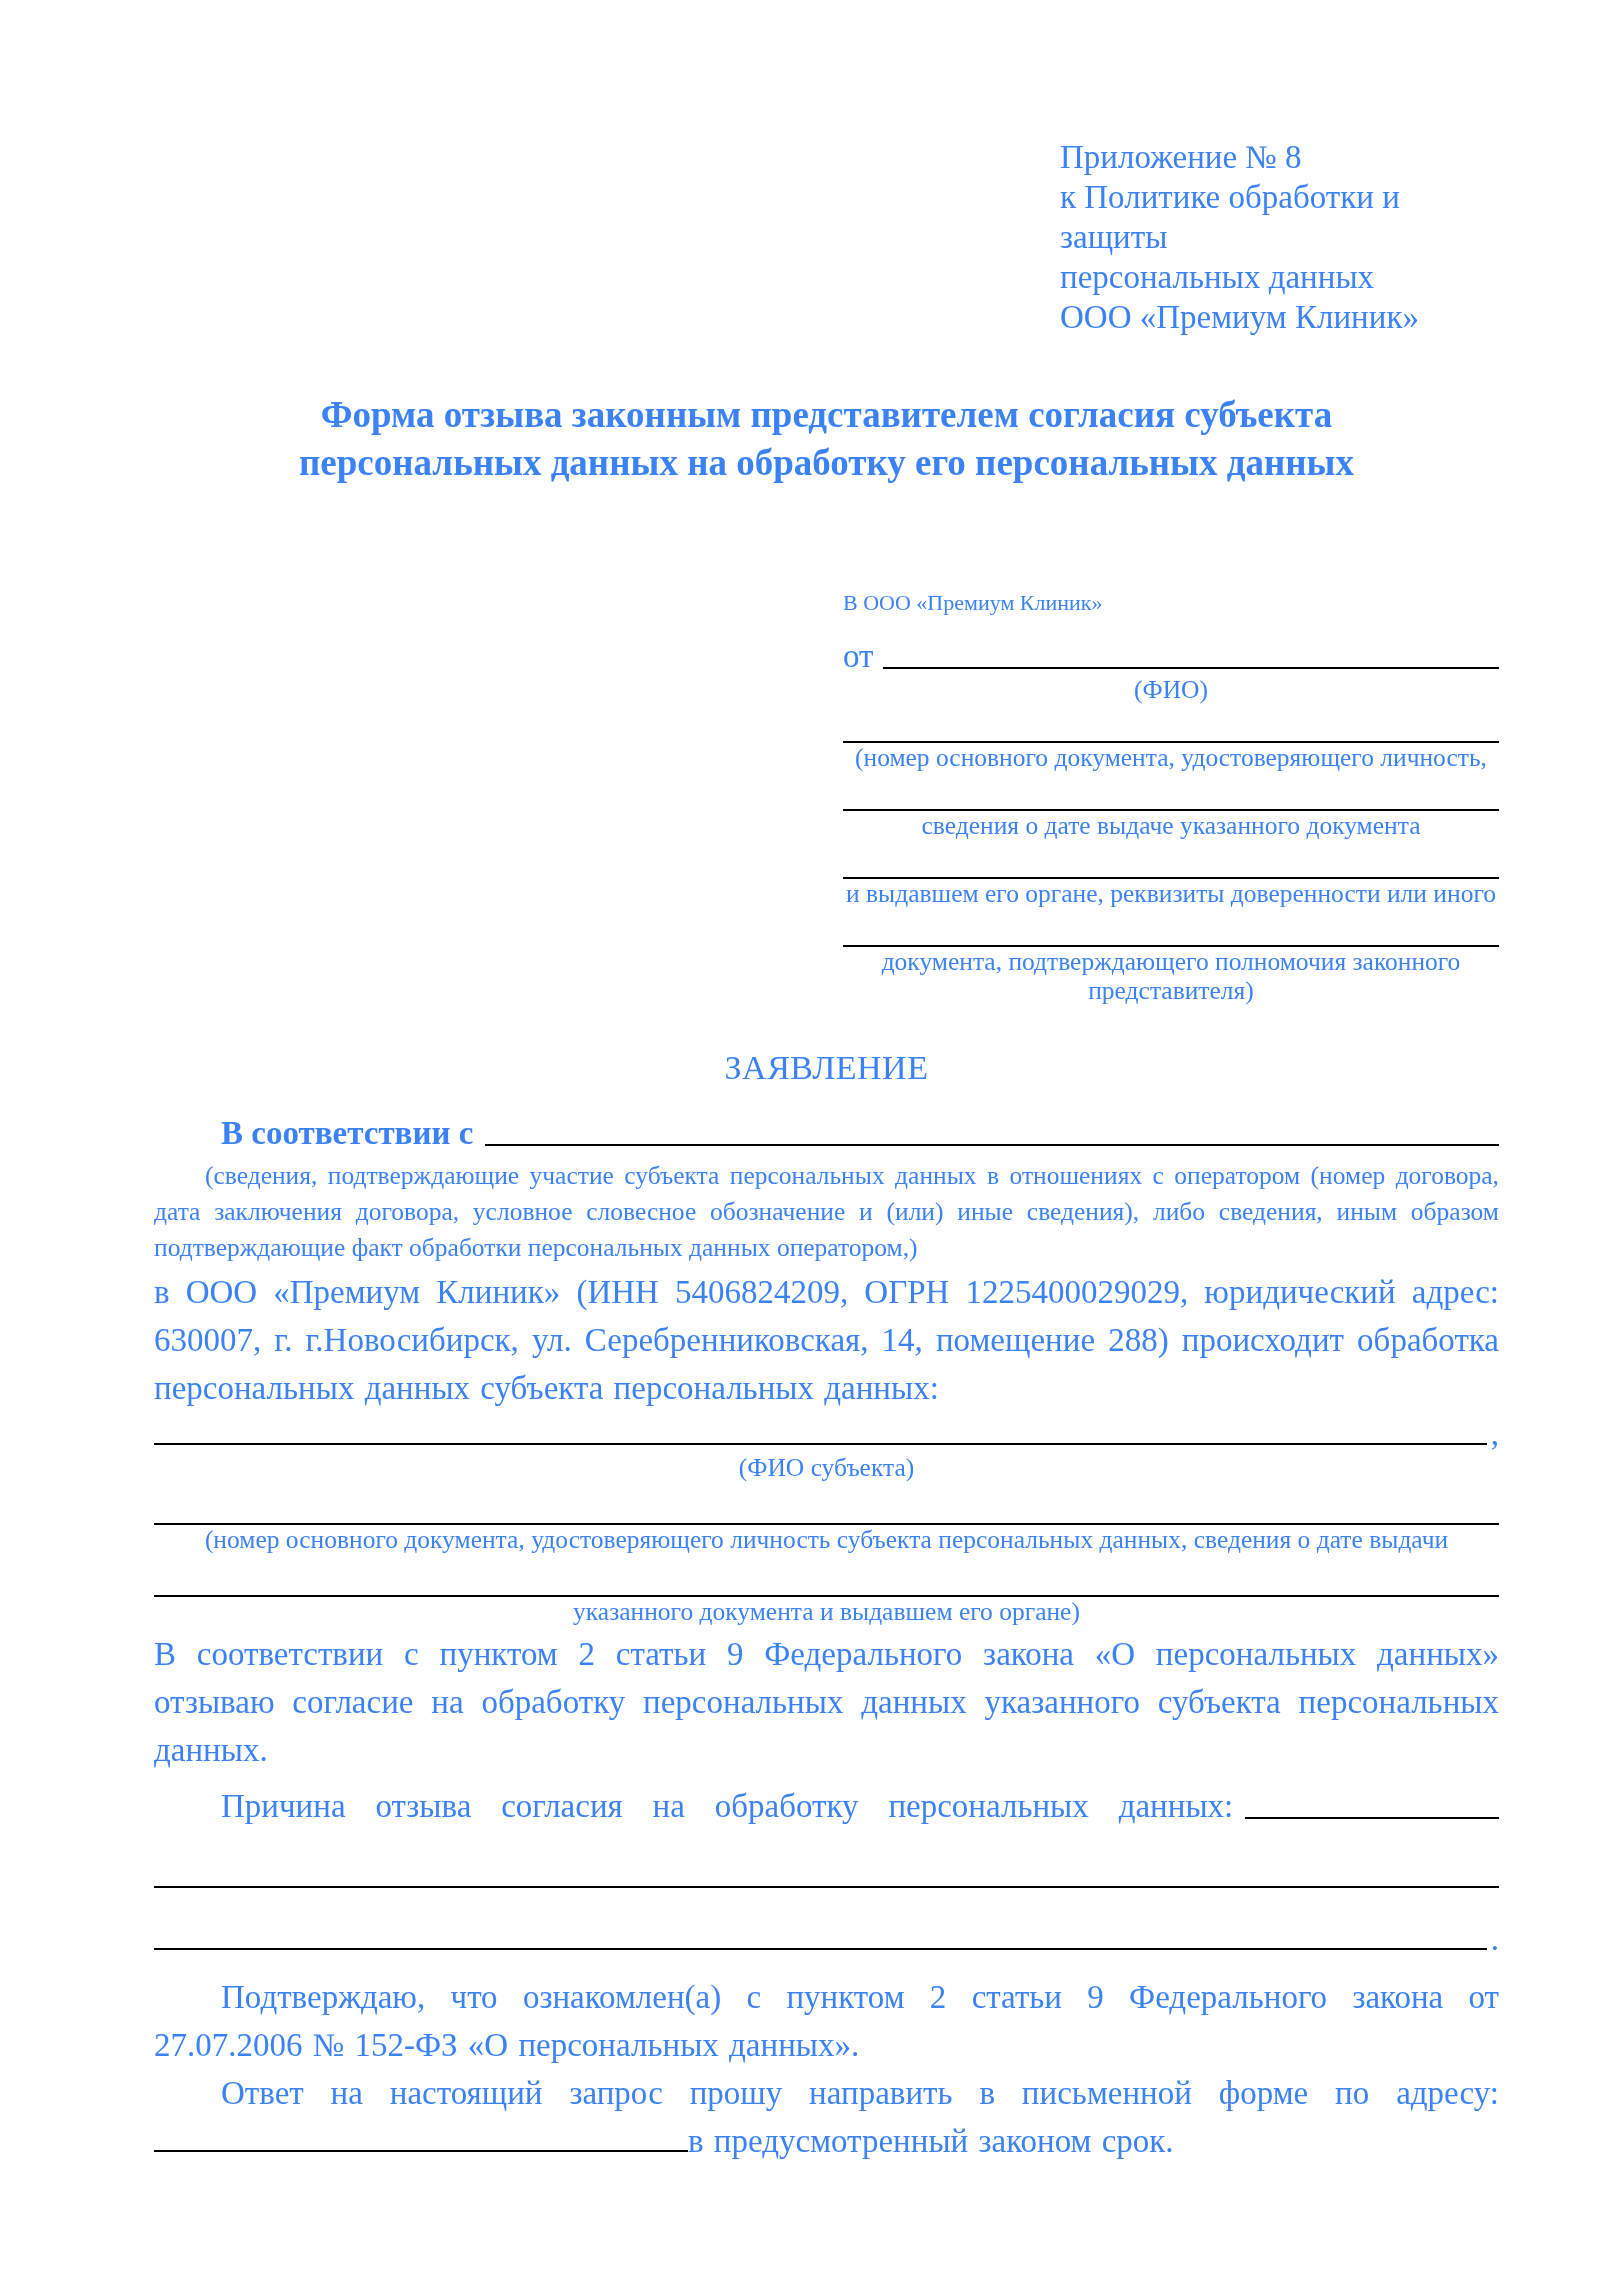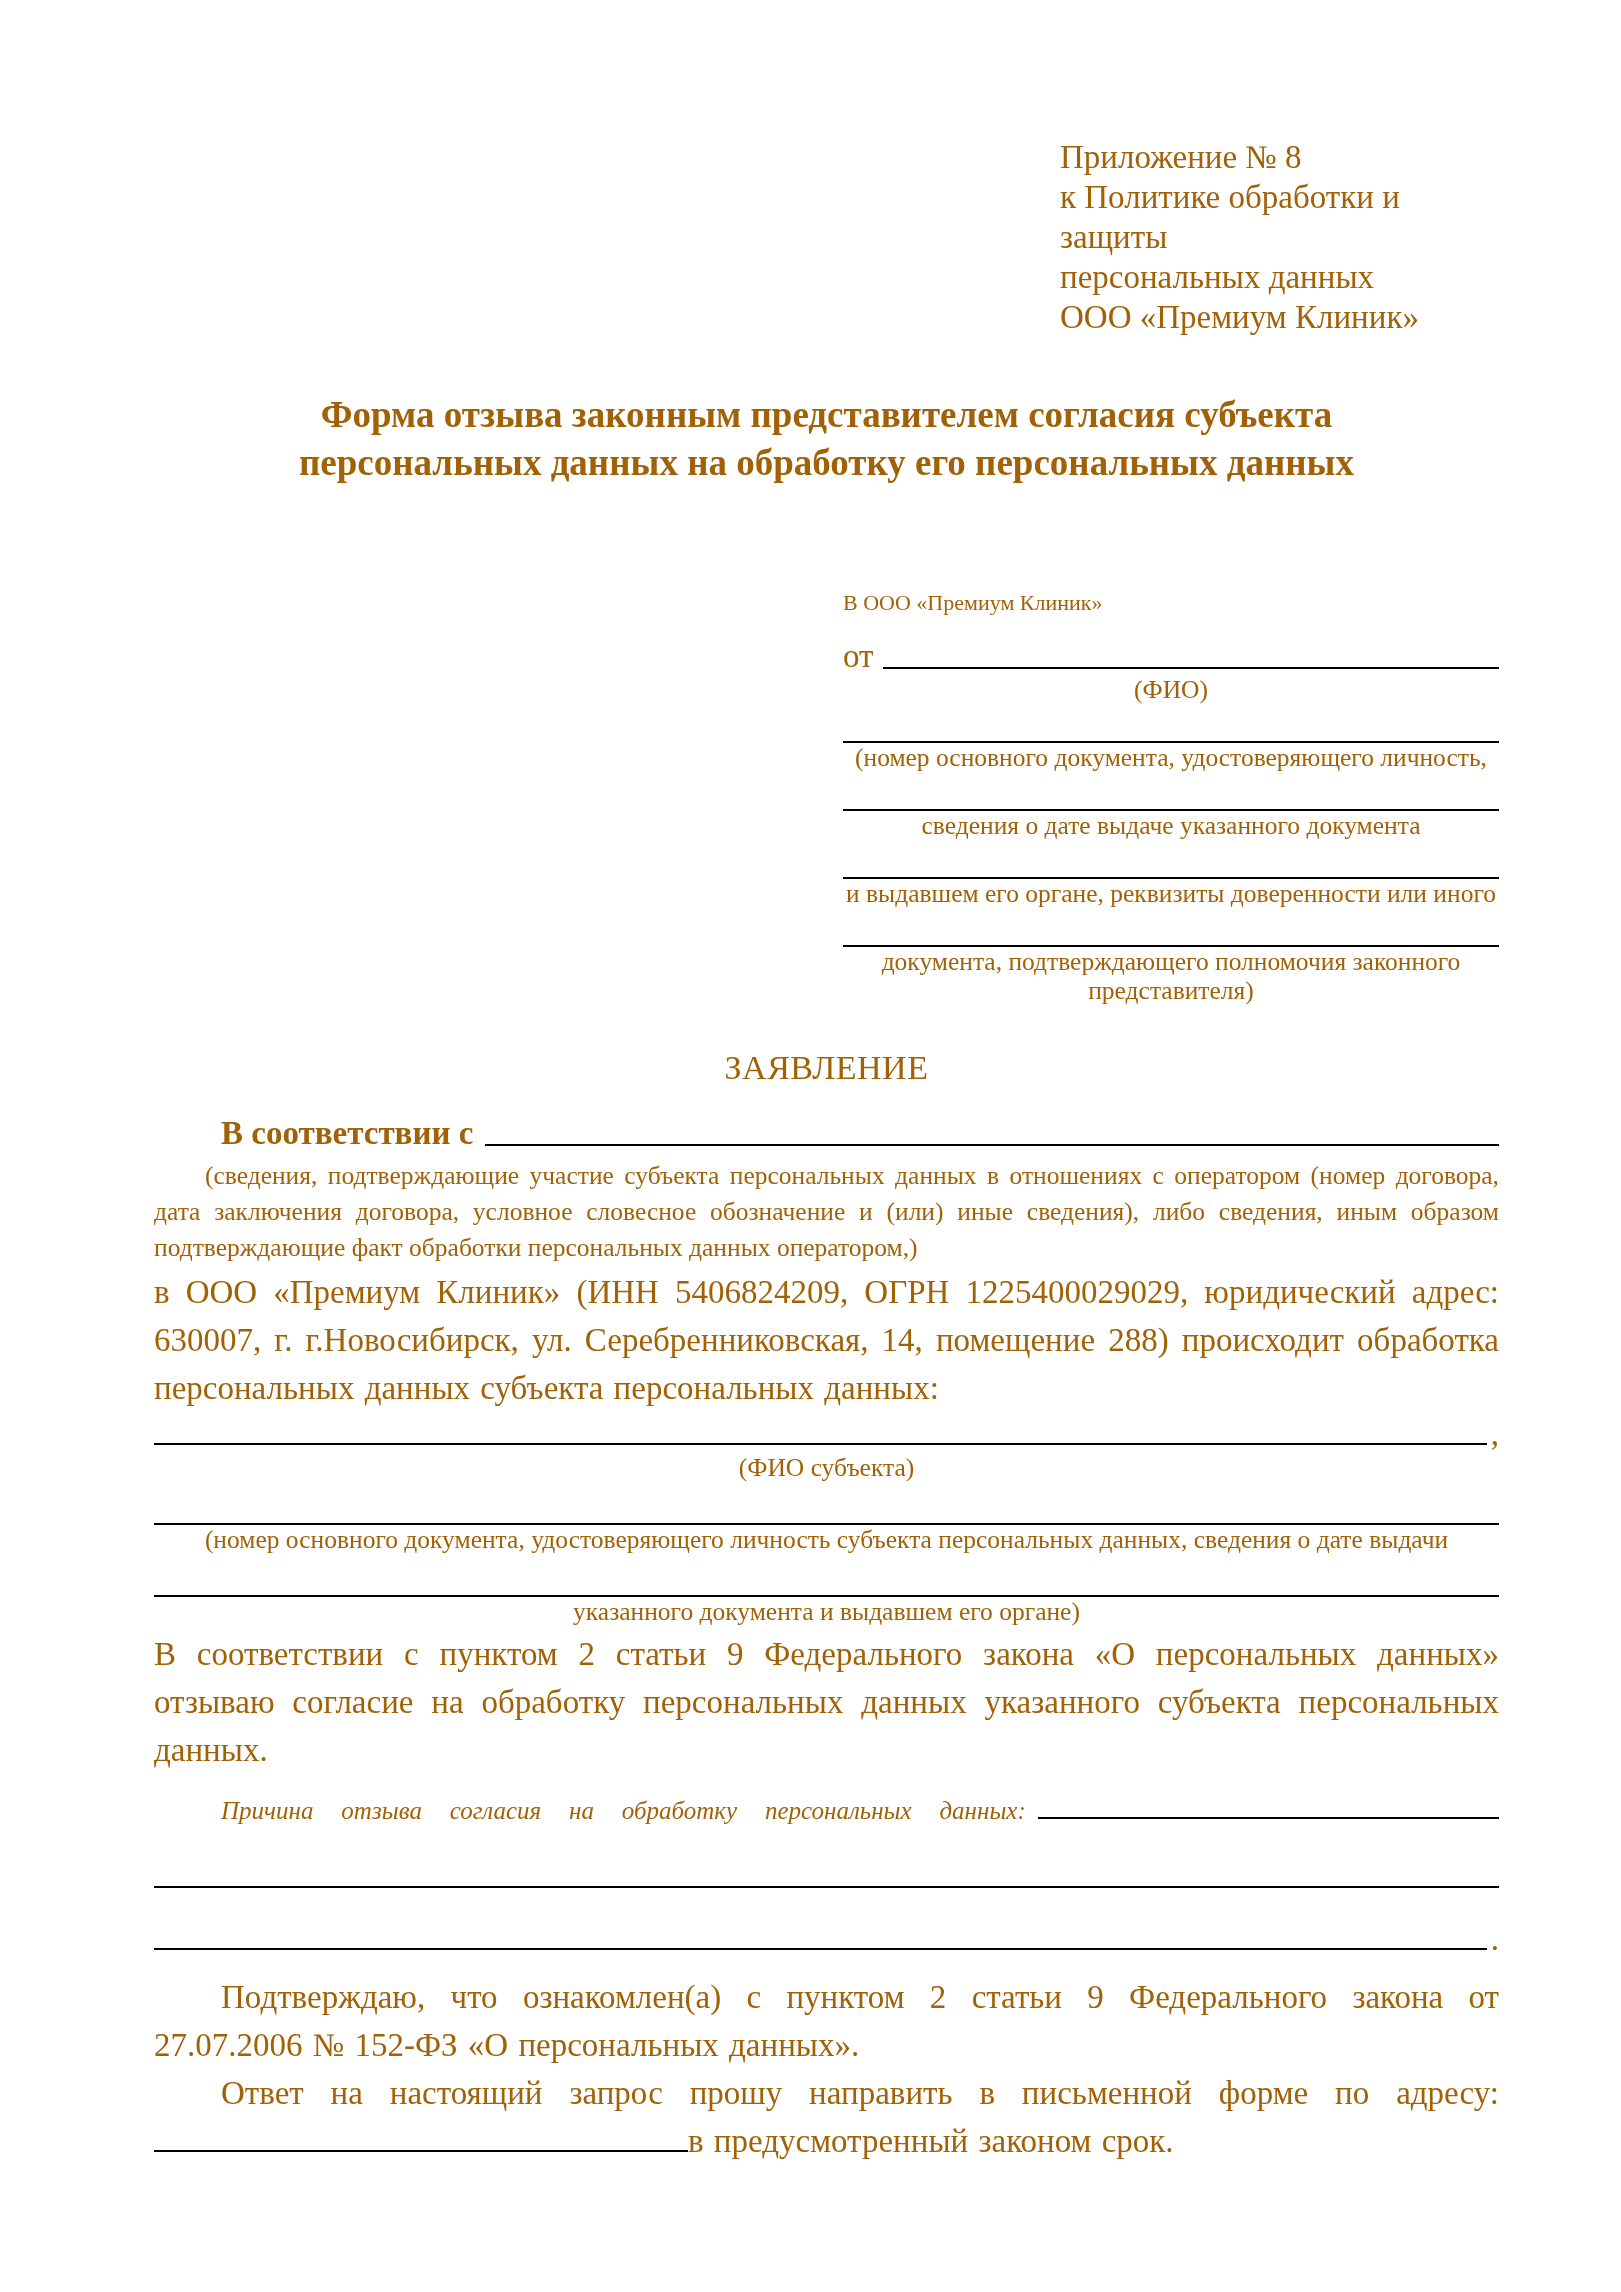--- a/index.html
+++ b/index.html
@@ -1,19 +1,19 @@
 <!DOCTYPE html>
 <html><head>
 <meta charset="utf-8">
 <style>
   html,body{margin:0;padding:0;background:#ffffff;}
   .page{
     position:relative;
     width:1621px;height:2293px;
-    background:#ffffff;color:#a16207;
+    background:#ffffff;color:#3b82f6;
     font-family:"Liberation Serif","DejaVu Serif",serif;
     box-sizing:border-box;
     padding:137px 122px 39px 154px;
     overflow:hidden;
   }
   
   .hdr{width:439px;margin-left:auto;font-size:33px;line-height:40px;}
   
   .title{margin-top:54px;text-align:center;font-weight:bold;font-size:37px;line-height:48px;}
   
@@ -29,21 +29,21 @@
   .zayav{margin-top:39px;text-align:center;font-size:34px;line-height:47px;letter-spacing:0.5px;}
   .accord{margin-top:11.8px;padding-left:67px;font-size:33px;height:49px;font-weight:bold;}
   .smallpar{margin:5.9px 0 0 0;font-size:25.5px;line-height:36px;text-align:justify;text-indent:51px;}
   .bodypar{margin:0;font-size:33px;line-height:48px;text-align:justify;word-spacing:2px;}
   .op-par{margin-top:2px;}
   .end-row{font-size:33px;height:41px;}
   .end-row .iline{margin-bottom:7.8px;}
   .end-row .tail{padding-left:3.9px;}
   .full-line{height:41px;border-bottom:2.9px solid #000;}
   .withdraw{margin-top:3.9px;}
-  .reason{padding-left:67px;font-size:25px;height:51px;font-style:italic;}
+  .reason{padding-left:67px;font-size:33px;height:51px;}
   .reason .lbl{word-spacing:21.6px;}
   .reason .iline{margin-left:11.8px;}
   .blank-gap{height:61px;border-bottom:2.9px solid #000;}
   .period-row{margin-top:29px;}
   .confirm{margin-top:15.7px;text-indent:67px;}
   .reply{text-indent:67px;}
   .addr-fill{display:inline-block;width:534px;border-bottom:2.9px solid #000;}
 </style>
 </head>
 <body>

